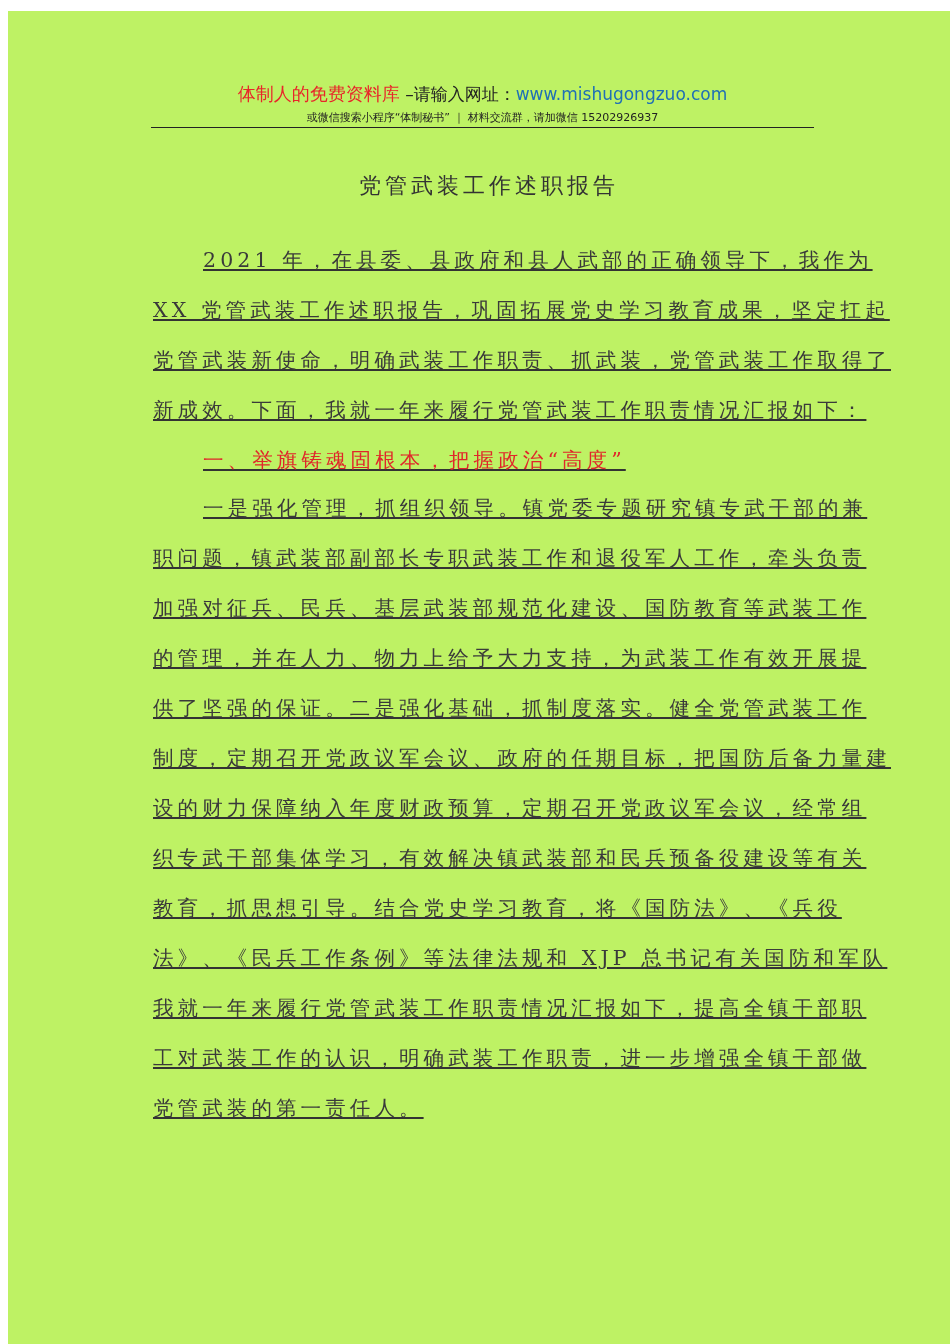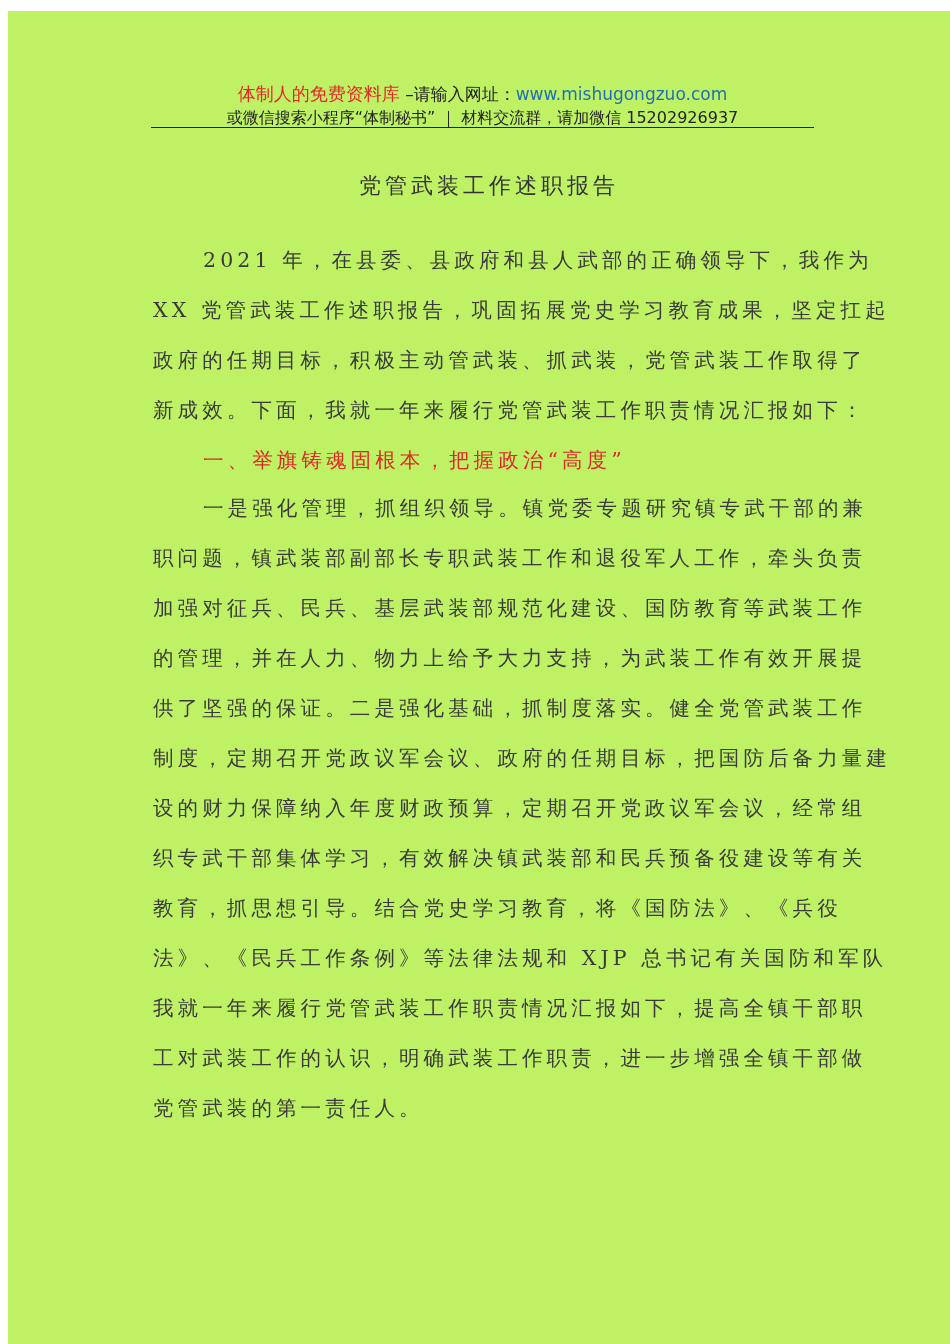--- a/index.html
+++ b/index.html
@@ -42,21 +42,21 @@
       color: #e8262a;
       font-size: 18px;
     }
     .header-line1 .url {
       color: #1f6fb6;
       font-size: 17px;
     }
     .header-line2 {
       height: 22px;
       line-height: 22px;
-      font-size: 16px;
+      font-size: 11px;
       color: #222222;
       white-space: nowrap;
     }
     .header-rule {
       position: absolute;
       left: 143px;
       top: 116px;
       width: 663px;
       height: 0;
       border-top: 1.5px solid #222222;
@@ -72,20 +72,21 @@
       letter-spacing: 4px;
       color: #333333;
       line-height: 34px;
       padding-left: 6px;
     }
     .body-text {
       position: absolute;
       left: 145px;
       top: 232px;
       width: 655px;
+      text-decoration: underline;
     }
     .line {
       height: 50px;
       line-height: 34px;
       font-size: 20.5px;
       letter-spacing: 4.1px;
       white-space: nowrap;
       color: #3a3a3a;
     }
     .line.indent {
@@ -110,21 +111,21 @@
     </div>
     <div class="header-line2">或微信搜索小程序“体制秘书” ｜ 材料交流群，请加微信 15202926937</div>
   </div>
   <div class="header-rule"></div>
 
   <div class="doc-title">党管武装工作述职报告</div>
 
   <div class="body-text">
     <div class="line indent">2021 年，在县委、县政府和县人武部的正确领导下，我作为</div>
     <div class="line">XX 党管武装工作述职报告，巩固拓展党史学习教育成果，坚定扛起</div>
-    <div class="line">政府的任期目标，积极主动管武装、抓武装，党管武装工作取得了</div>
+    <div class="line">党管武装新使命，明确武装工作职责、抓武装，党管武装工作取得了</div>
     <div class="line">新成效。下面，我就一年来履行党管武装工作职责情况汇报如下：</div>
     <div class="line heading tight">一、举旗铸魂固根本，把握政治“高度”</div>
     <div class="line indent">一是强化管理，抓组织领导。镇党委专题研究镇专武干部的兼</div>
     <div class="line">职问题，镇武装部副部长专职武装工作和退役军人工作，牵头负责</div>
     <div class="line">加强对征兵、民兵、基层武装部规范化建设、国防教育等武装工作</div>
     <div class="line">的管理，并在人力、物力上给予大力支持，为武装工作有效开展提</div>
     <div class="line">供了坚强的保证。二是强化基础，抓制度落实。健全党管武装工作</div>
     <div class="line">制度，定期召开党政议军会议、政府的任期目标，把国防后备力量建</div>
     <div class="line">设的财力保障纳入年度财政预算，定期召开党政议军会议，经常组</div>
     <div class="line">织专武干部集体学习，有效解决镇武装部和民兵预备役建设等有关</div>

